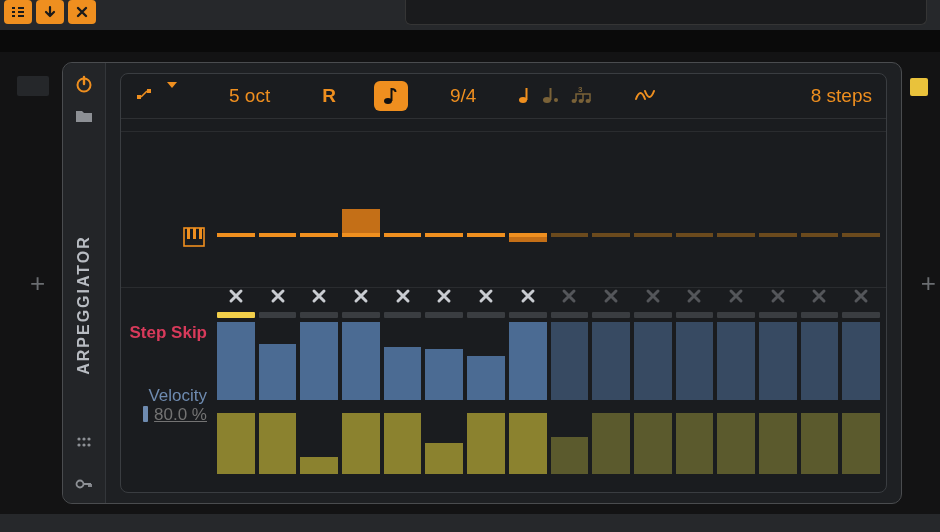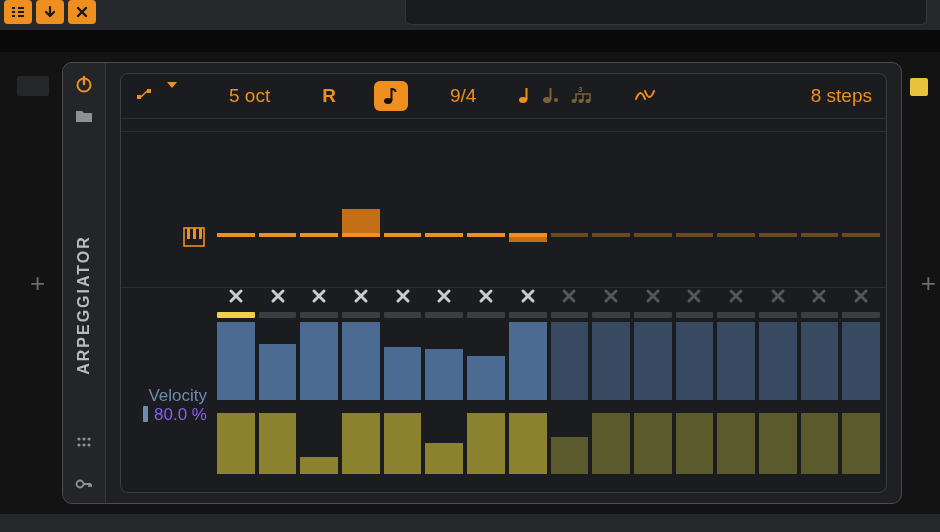--- a/index.html
+++ b/index.html
@@ -43,21 +43,21 @@
   .note-mode span.on{color:#ef8f1f;}
   .wave-ico{color:#ef8f1f;}
   .hdr-spacer{flex:1;}
 
   
   .grid{flex:1;display:flex;position:relative;}
   .lbls{width:92px;flex:0 0 92px;position:relative;}
   .lbl{position:absolute;right:6px;text-align:right;font-size:17px;line-height:1.1;white-space:nowrap;}
   .lbl.skip{color:#d83a5b;font-weight:600;}
   .lbl.vel{color:#6e8bb0;}
-  .lbl.vel .val{color:#8b5cf6;}
+  .lbl.vel .val{color:#737373;text-decoration:underline;}
   .mini-bar{display:inline-block;width:5px;height:16px;vertical-align:-2px;margin-right:6px;border-radius:1px;}
   .mini-bar.v{background:#6e8bb0;}
 
   .kb-ico{position:absolute;right:8px;top:108px;}
   .kb-ico svg{display:block;}
 
   .cols{flex:1;display:flex;gap:4px;padding:4px 6px 6px 4px;min-width:0;}
   .col{flex:1;min-width:0;display:flex;flex-direction:column;position:relative;}
   .pitch{height:155px;position:relative;}
   .pitch .base{position:absolute;left:0;right:0;top:110px;height:4px;background:#ef8f1f;}
@@ -219,20 +219,21 @@
               <div class="kb-ico">
                 <svg width="22" height="20" viewBox="0 0 22 20">
                     <rect x="1" y="1" width="20" height="18" fill="none" stroke="#ef8f1f" stroke-width="1.6"></rect>
                     <g fill="#ef8f1f">
                       <rect x="4" y="1" width="3" height="11"></rect>
                       <rect x="10" y="1" width="3" height="11"></rect>
                       <rect x="16" y="1" width="3" height="11"></rect>
                     </g>
                   </svg>
               </div>
+              <div class="lbl skip" style="top:196px;">Step Skip</div>
               <div class="lbl vel" style="top:266px;">
                 <span>Velocity</span><br>
                 <span class="mini-bar v"></span><span class="val">80.0 %</span>
               </div>
 
             </div>
             <div class="cols" id="cols">
               <div class="hline" style="top:12px;"></div>
               <div class="hline" style="top:168px;"></div>
             <div class="col cur">

